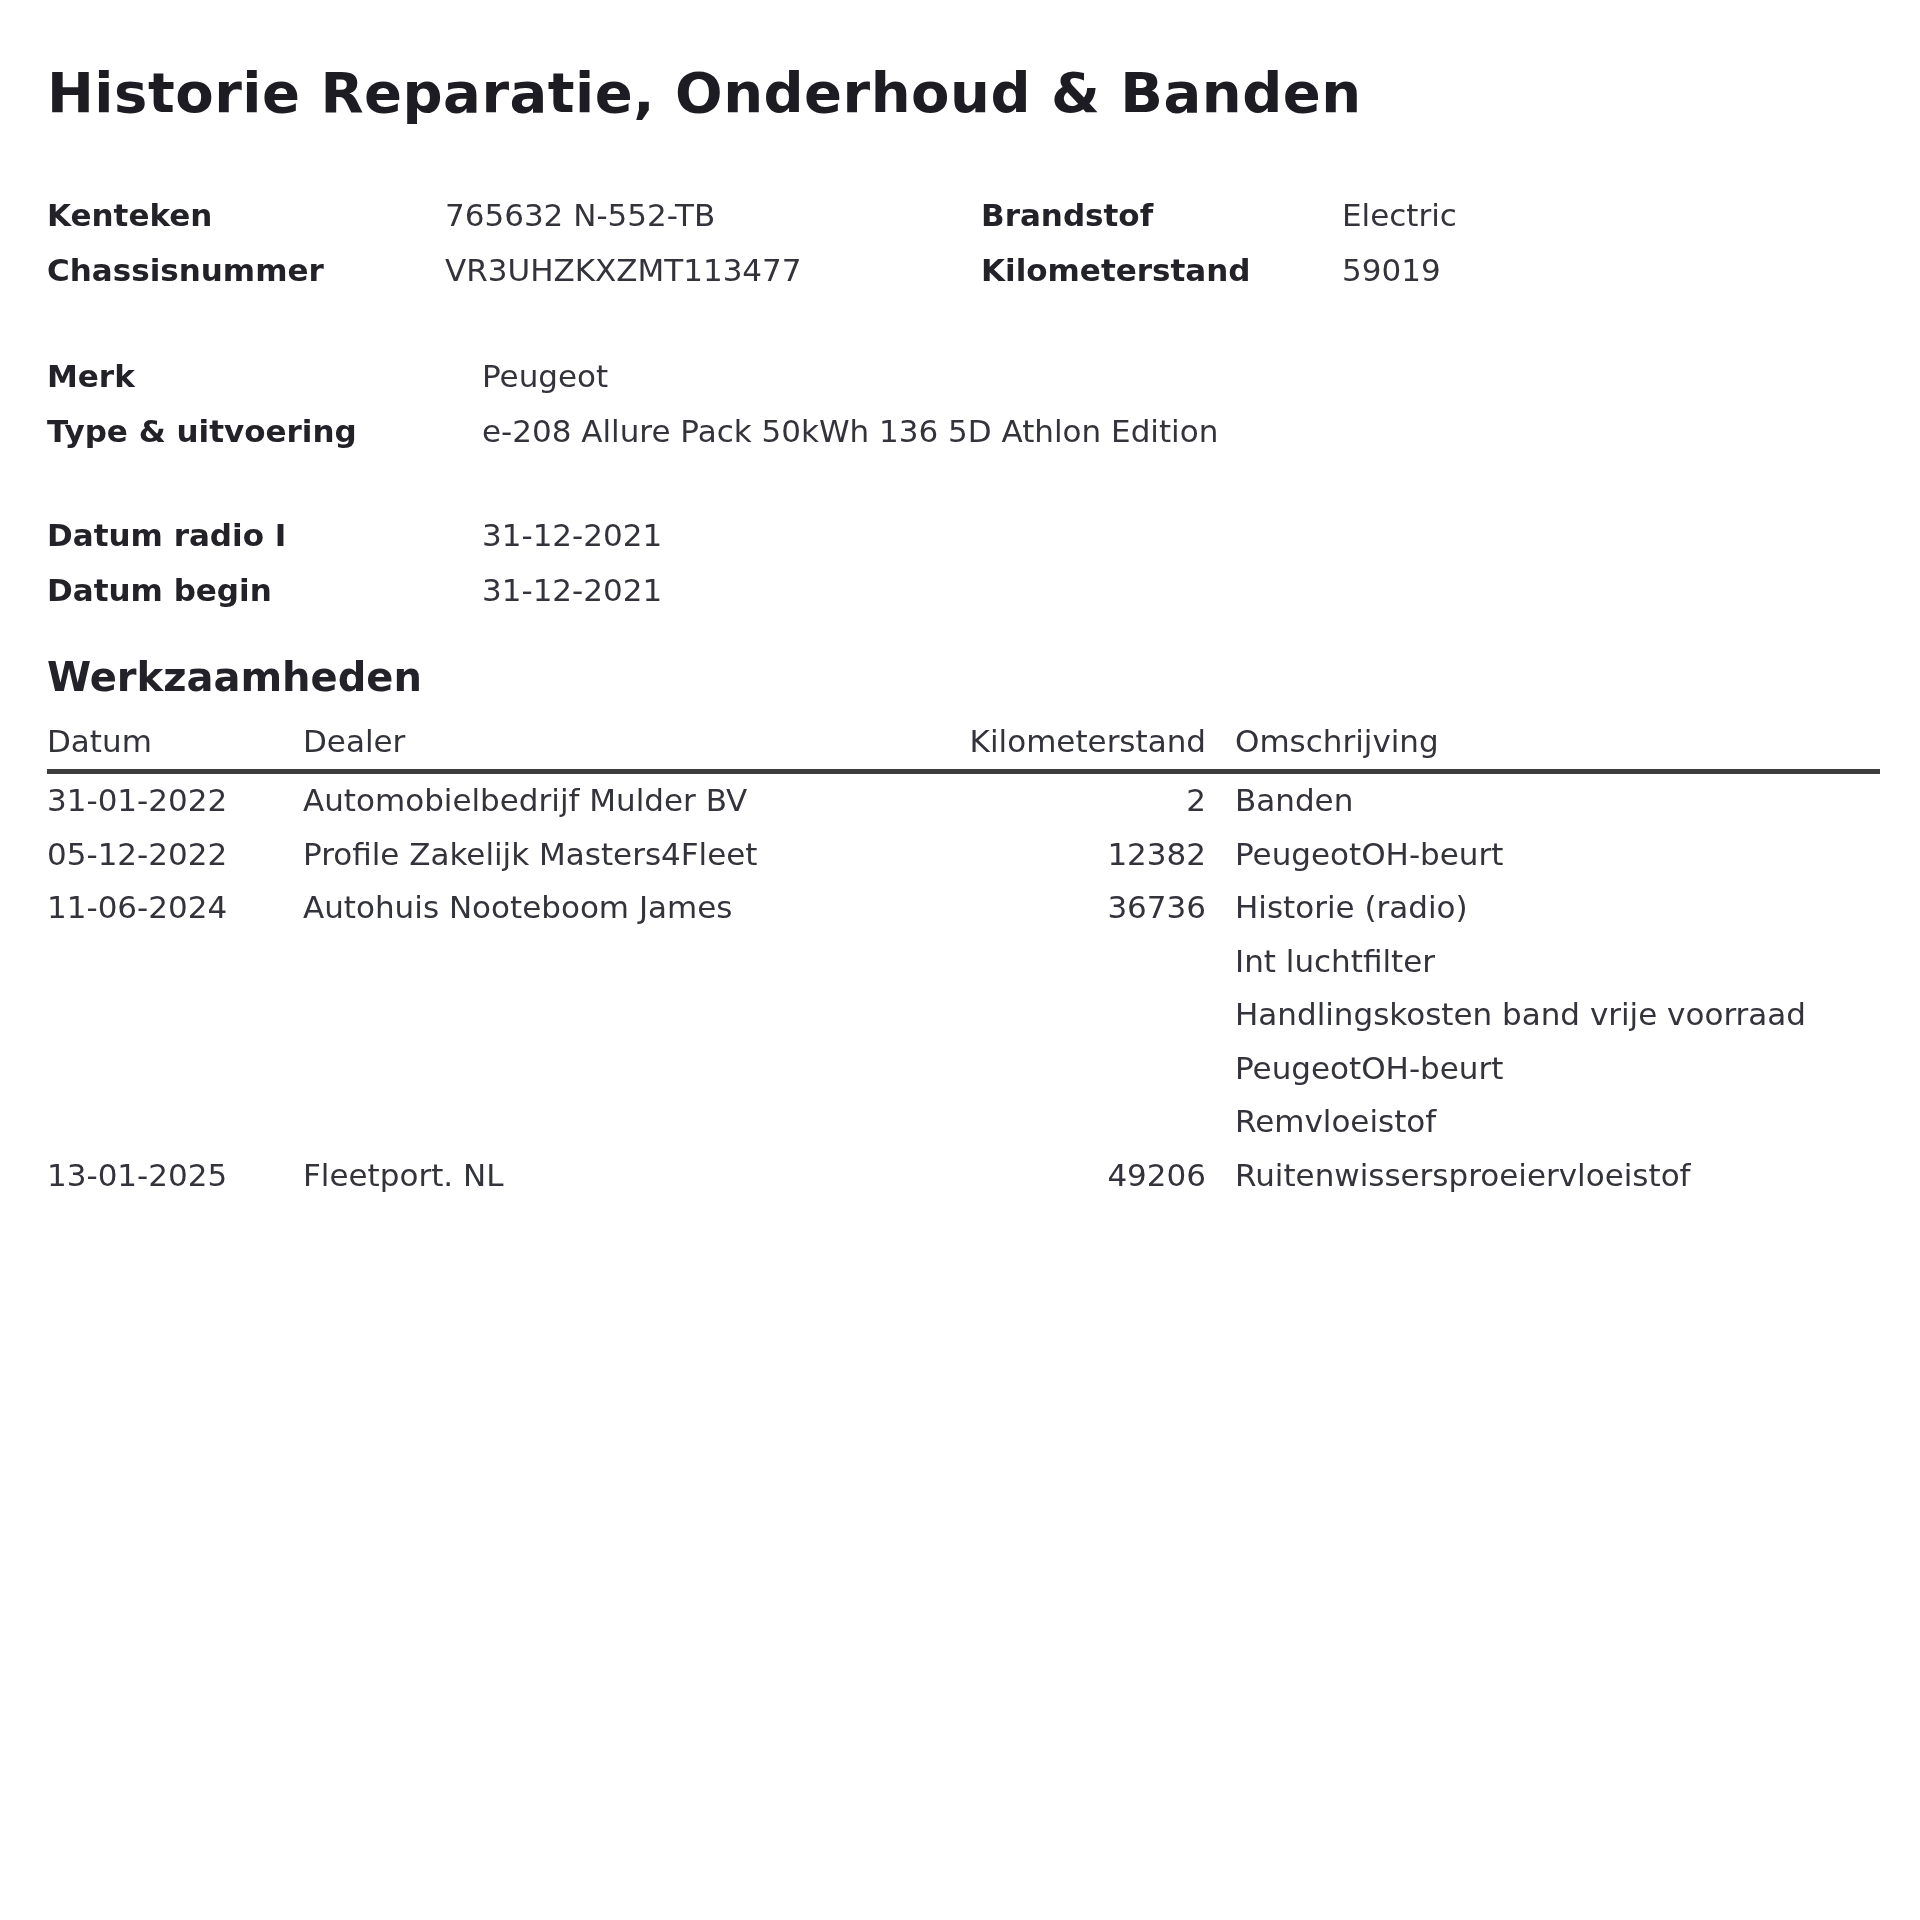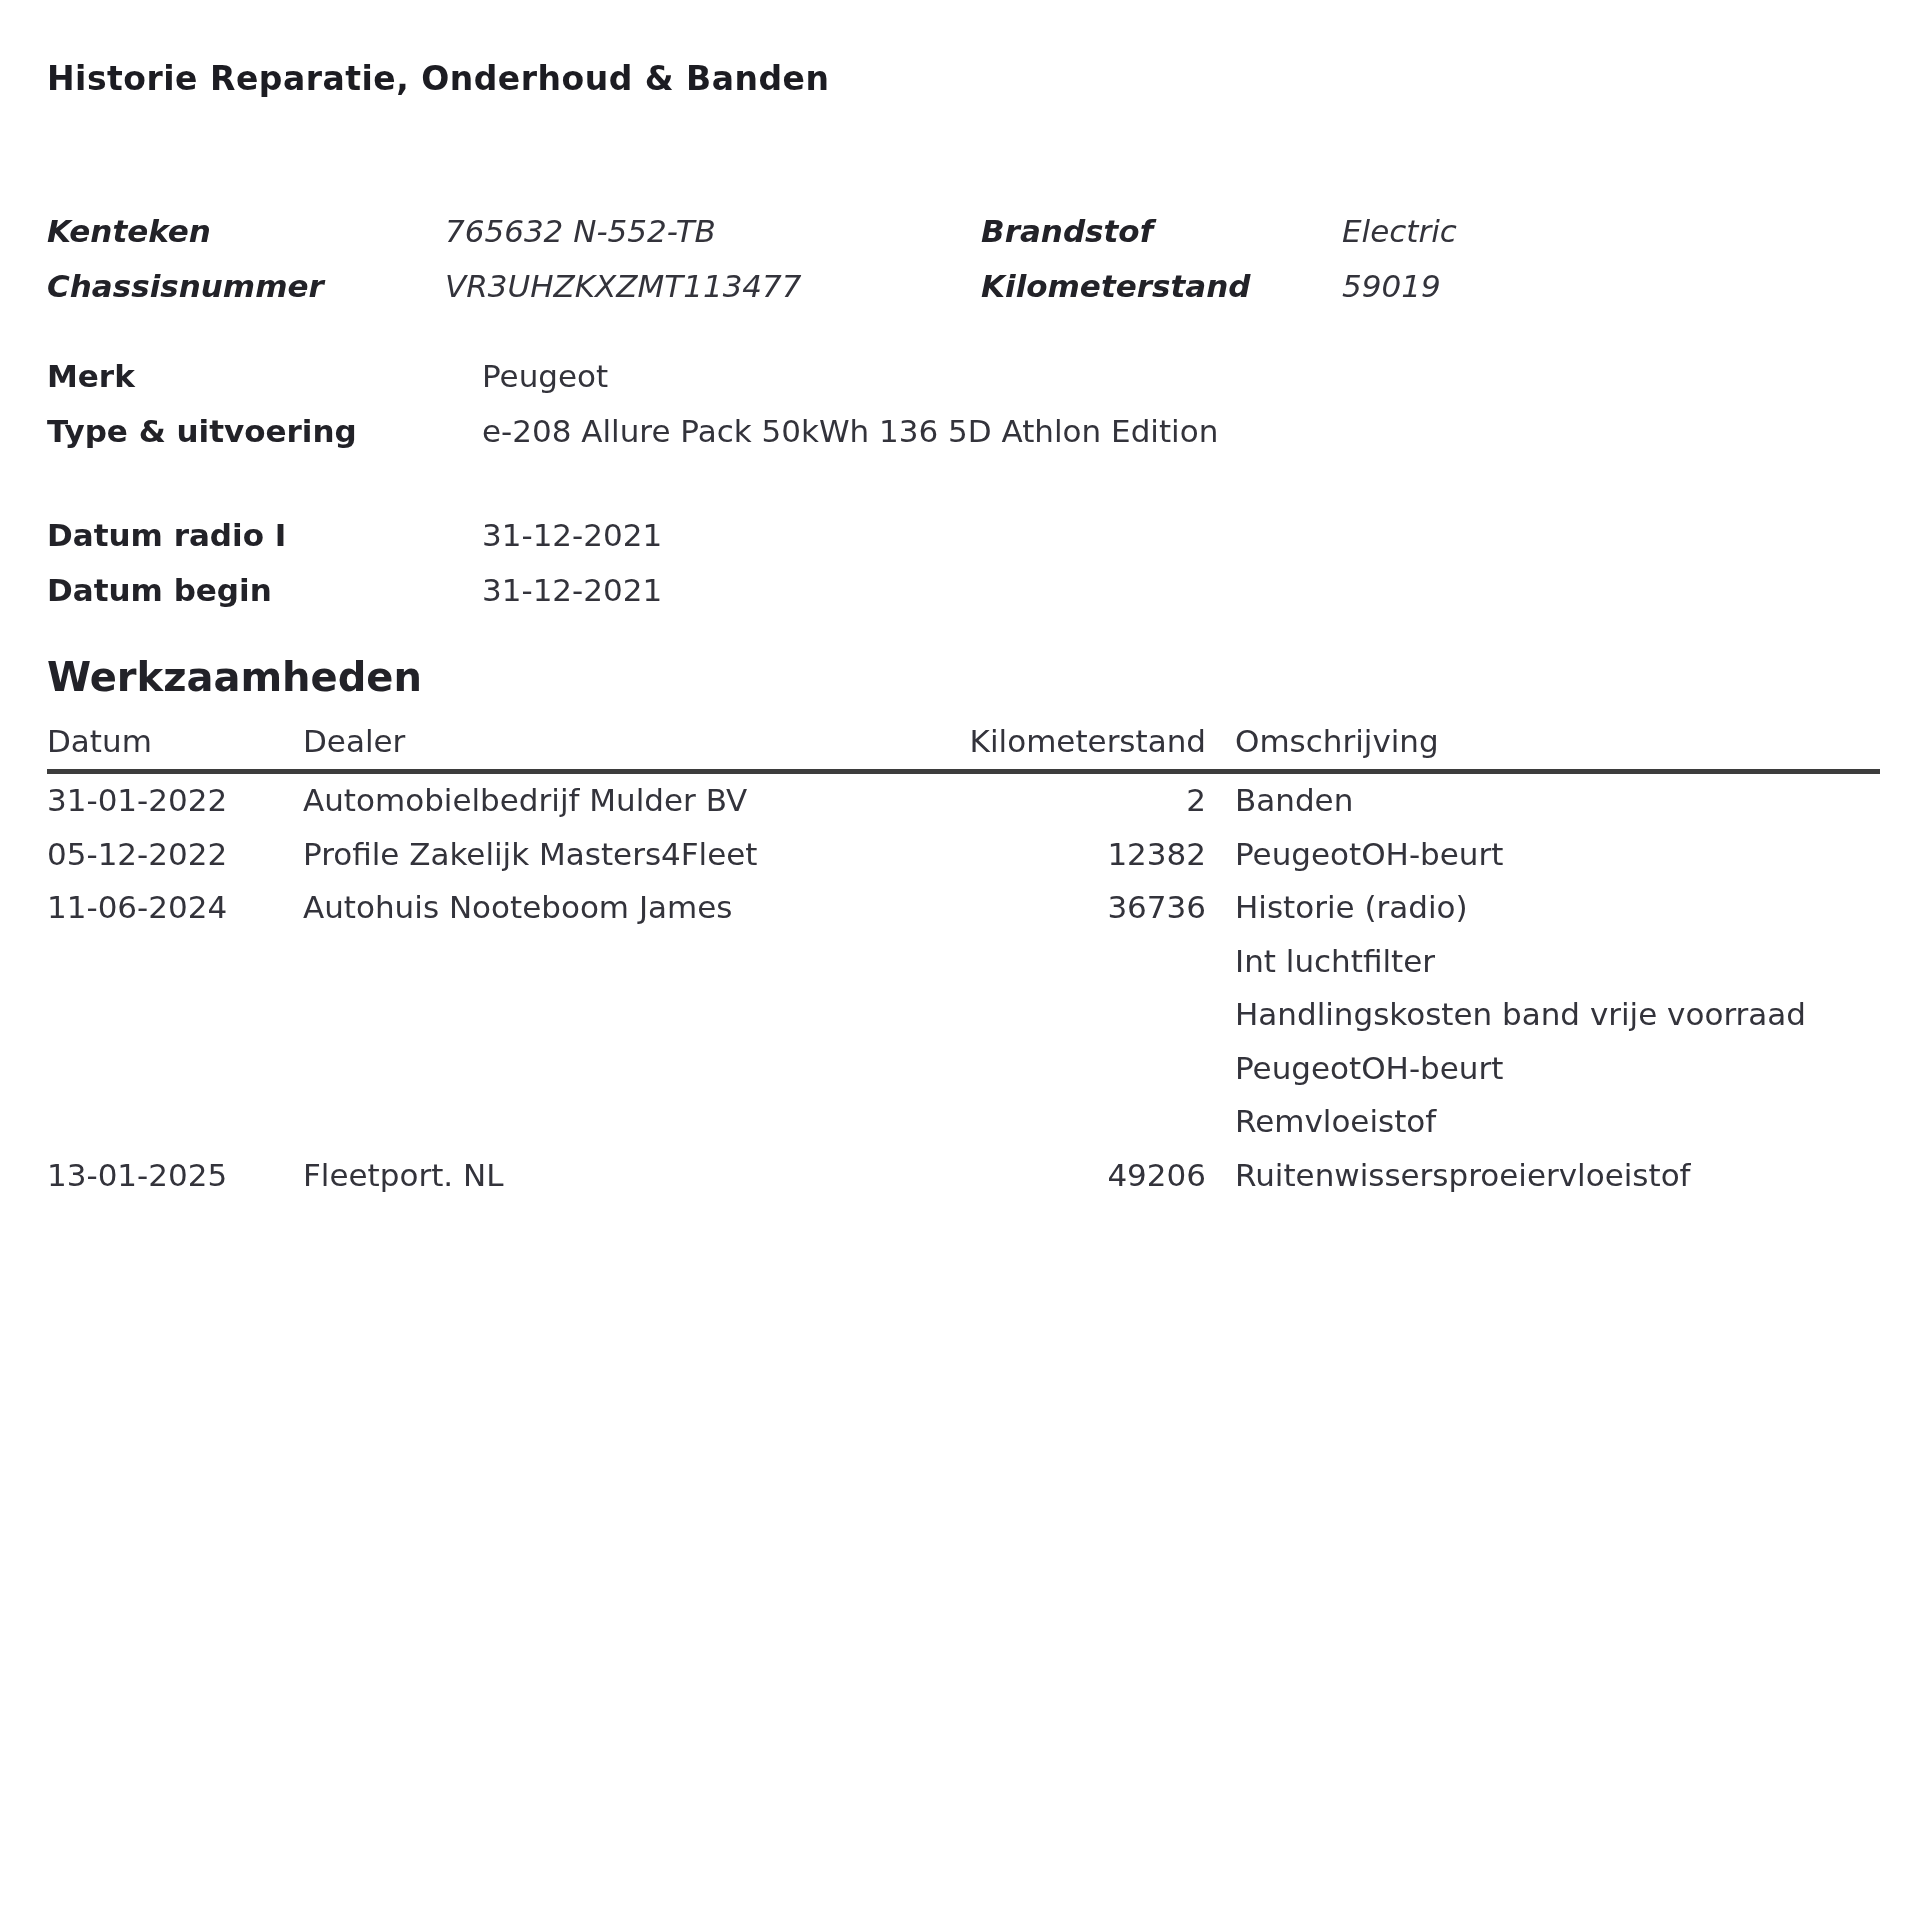--- a/index.html
+++ b/index.html
@@ -19,21 +19,21 @@
   .page {
     position: absolute;
     inset: 0;
     background: #ffffff;
   }
   h1.doc-title {
     position: absolute;
     left: 47px;
     top: 58px;
     margin: 0;
-    font-size: 33px;
+    font-size: 56px;
     line-height: 1.25;
     font-weight: 700;
     color: #1c1c22;
     letter-spacing: 0.5px;
     white-space: nowrap;
   }
   .info-block {
     position: absolute;
     left: 47px;
     width: 1833px;
@@ -97,21 +97,21 @@
     width: 100%;
   }
 </style>
 </head>
 <body>
 
 <div class="page">
 
   <h1 class="doc-title">Historie Reparatie, Onderhoud &amp; Banden</h1>
 
-  <div class="info-block" style="top:204px;font-style:italic;">
+  <div class="info-block" style="top:188px;">
     <div class="info-row">
       <div class="lbl">Kenteken</div>
       <div class="val">765632 N-552-TB</div>
       <div class="lbl">Brandstof</div>
       <div class="val">Electric</div>
     </div>
     <div class="info-row">
       <div class="lbl">Chassisnummer</div>
       <div class="val">VR3UHZKXZMT113477</div>
       <div class="lbl">Kilometerstand</div>

